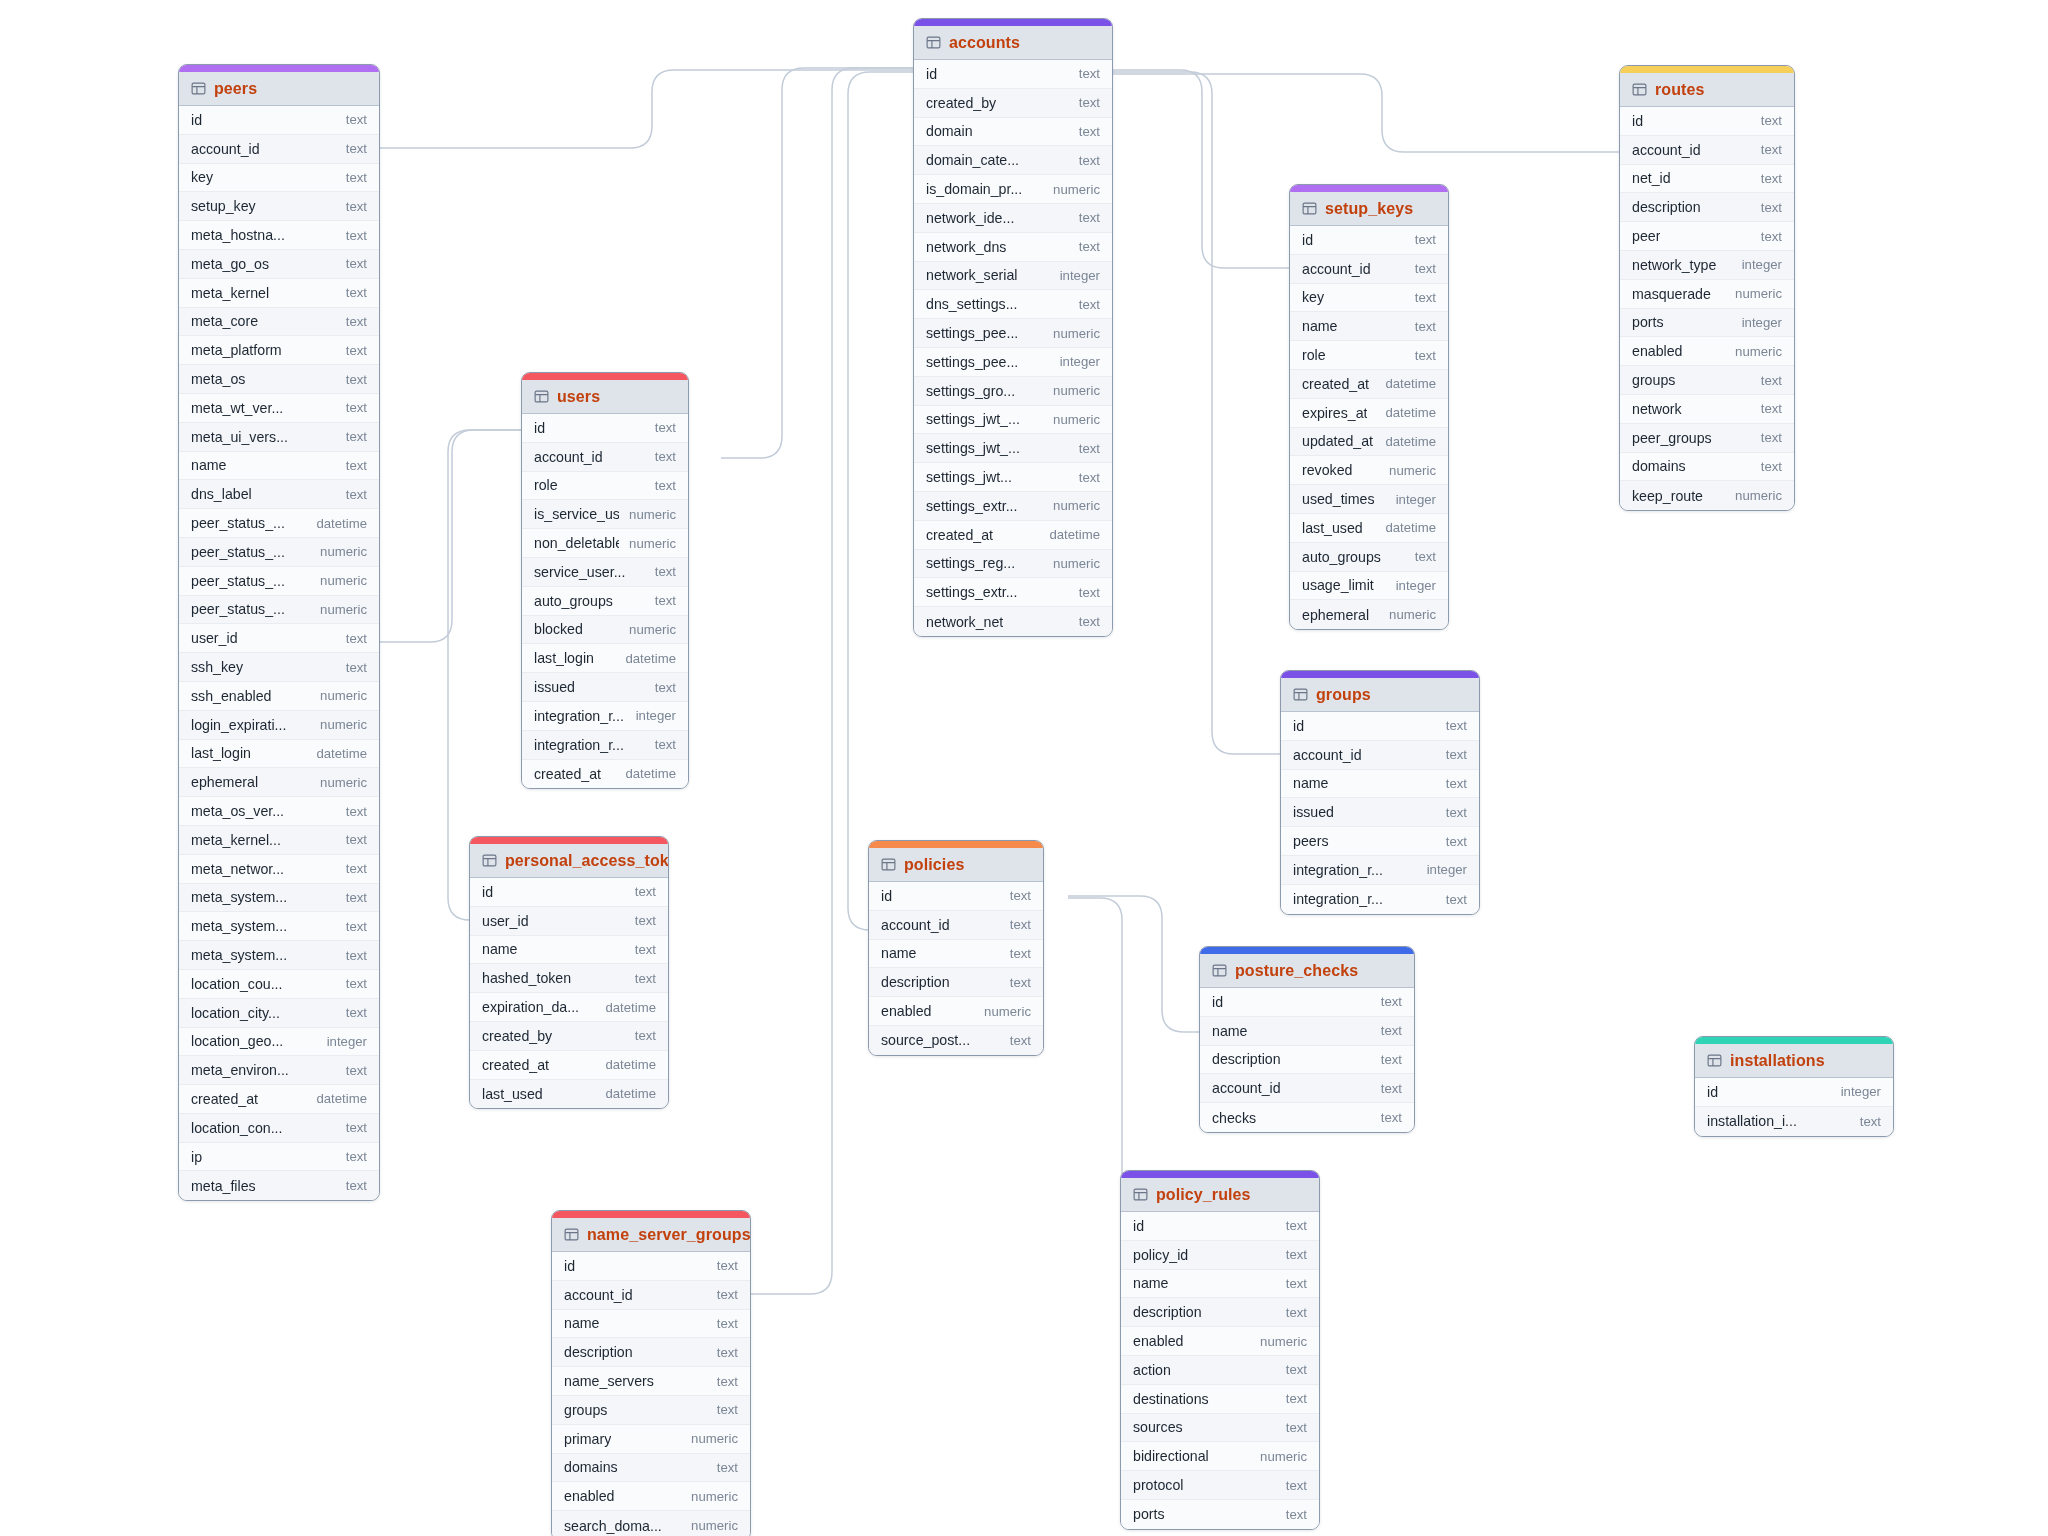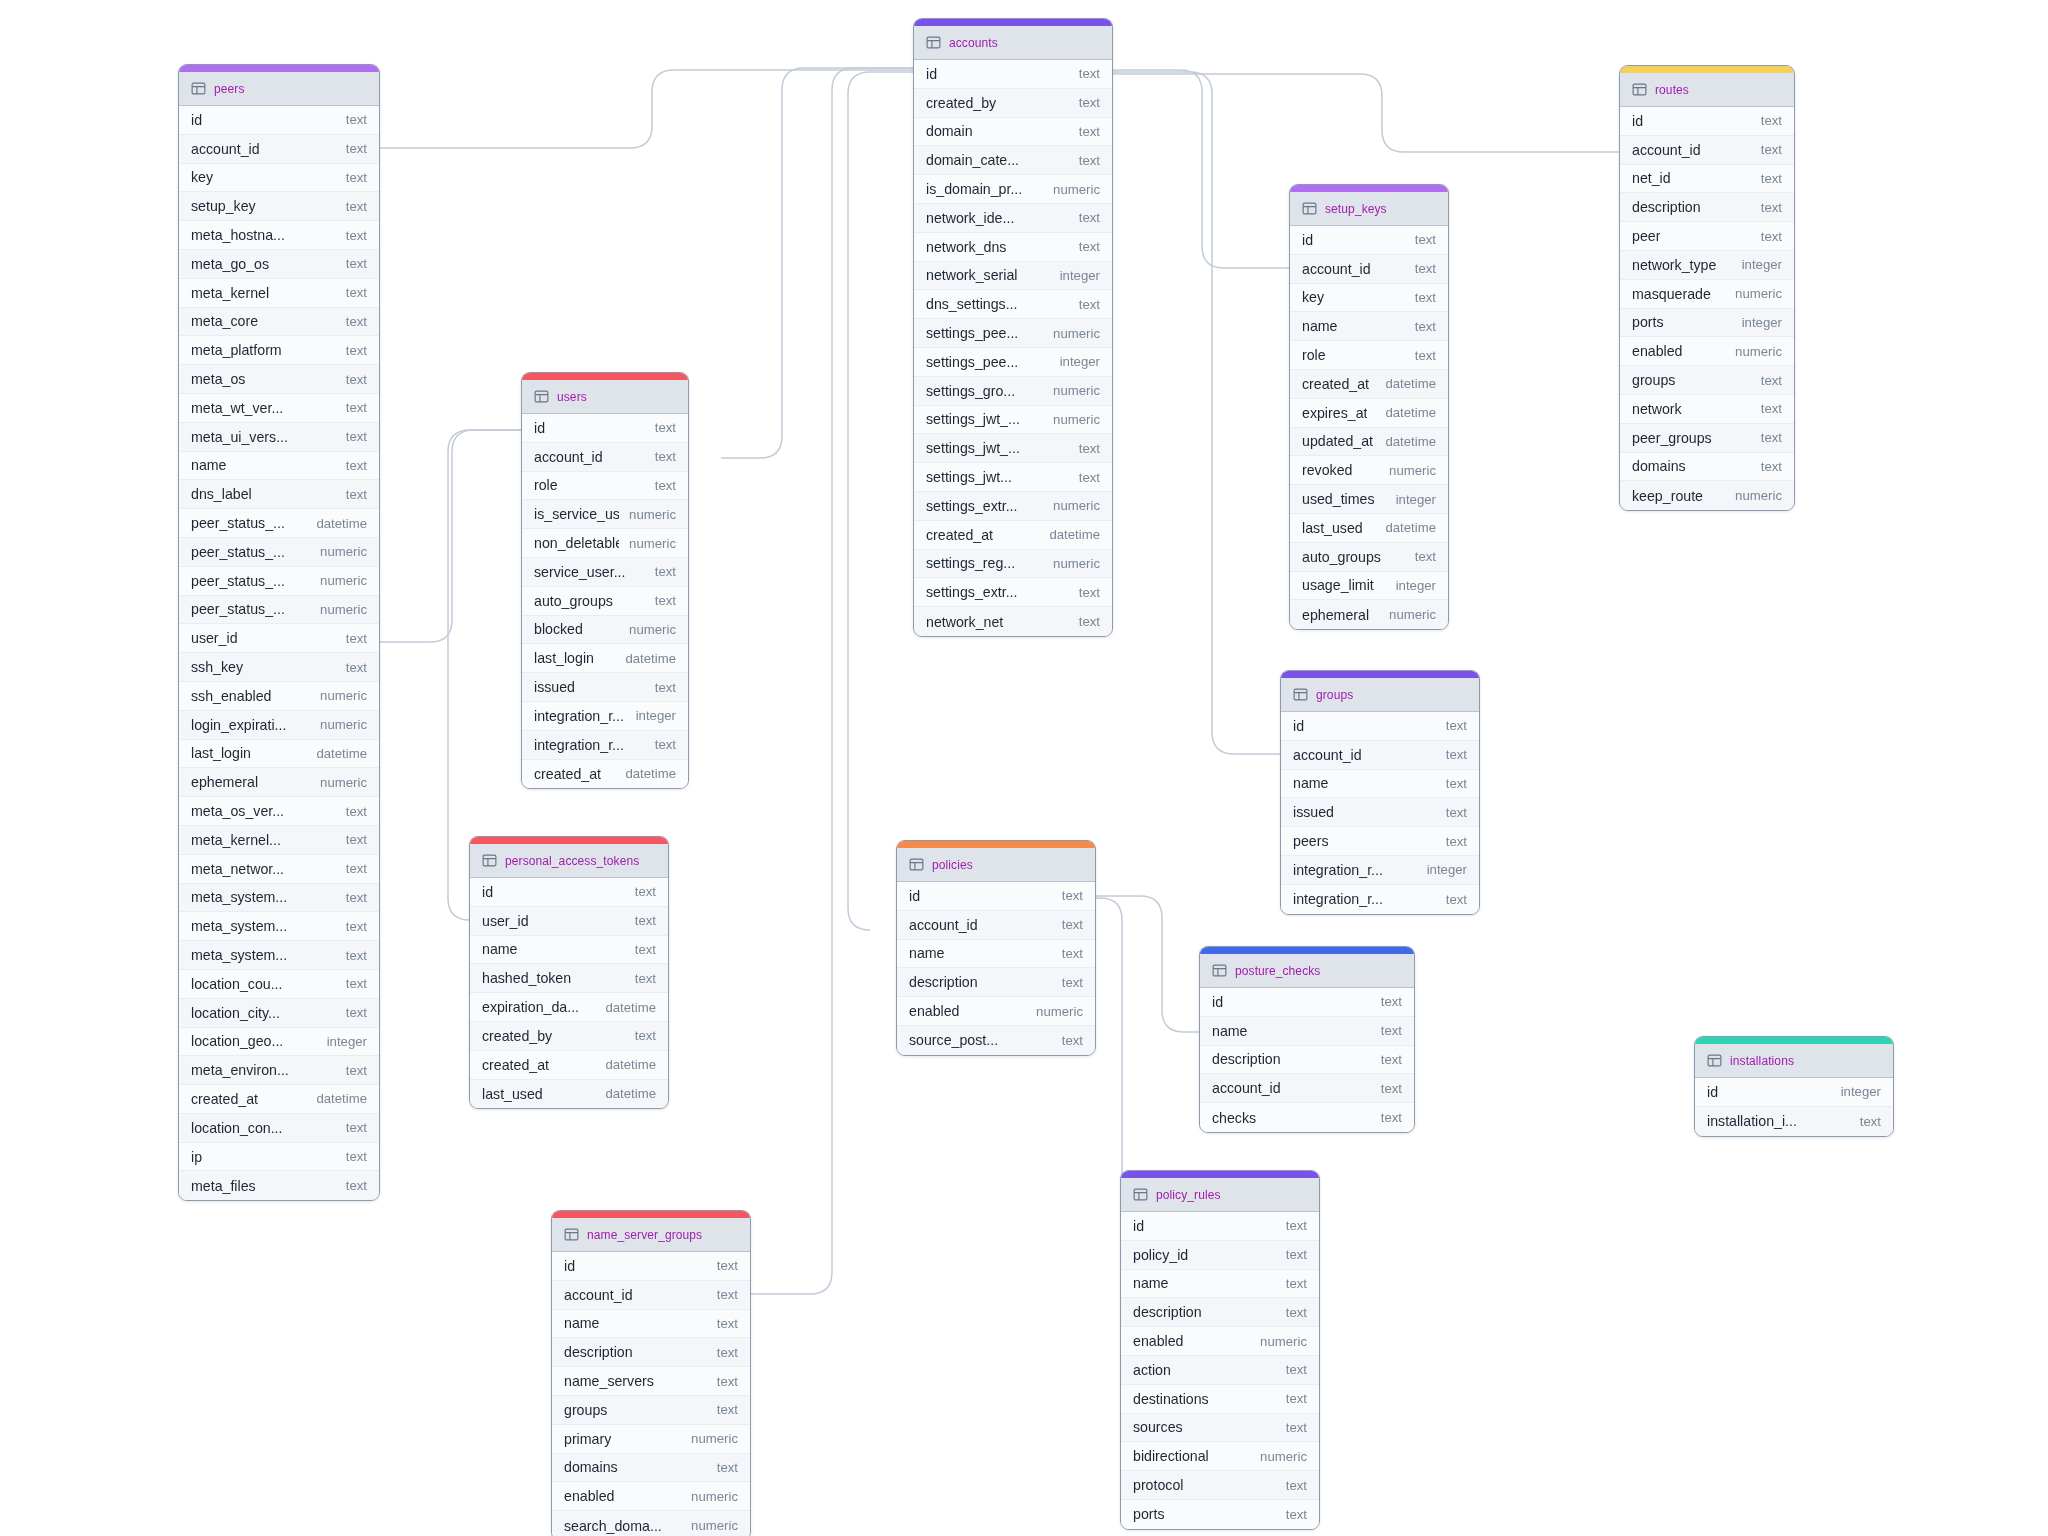--- a/index.html
+++ b/index.html
@@ -35,23 +35,23 @@
   .node-head {
     display: flex;
     align-items: center;
     gap: 8px;
     height: 34px;
     padding: 0 12px;
     background: #dfe3ea;
     border-bottom: 1px solid #b9c2d0;
   }
   .node-title {
-    font-size: 12px;
-    font-weight: normal;
-    color: #a21caf;
+    font-size: 16px;
+    font-weight: bold;
+    color: #c2410c;
     letter-spacing: 0.1px;
     white-space: nowrap;
   }
   .tbl-icon { width: 15px; height: 15px; display: block; flex: 0 0 auto; }
   .node-rows { display: block; }
   .row {
     display: flex;
     align-items: center;
     justify-content: space-between;
     height: 28.8px;
@@ -505,21 +505,21 @@
         <div class="row">
           <span class="col-name">settings_extr...</span>
           <span class="col-type">text</span>
         </div>
         <div class="row">
           <span class="col-name">network_net</span>
           <span class="col-type">text</span>
         </div>
       </div>
     </div>
-    <div class="table-node" style="left: 896px; top: 840px; width: 200px;">
+    <div class="table-node" style="left: 868px; top: 840px; width: 176px;">
       <div class="accent-bar" style="background: rgb(245, 138, 75);"></div>
       <div class="node-head">
         <svg class="tbl-icon" viewBox="0 0 16 16">
           <rect x="1.2" y="2.2" width="13.6" height="11.6" rx="1.6" fill="none" stroke="#6a7687" stroke-width="1.25"></rect>
           <line x1="1.2" y1="6.0" x2="14.8" y2="6.0" stroke="#6a7687" stroke-width="1.25"></line>
           <line x1="6.3" y1="6.0" x2="6.3" y2="13.8" stroke="#6a7687" stroke-width="1.25"></line>
         </svg>
         <span class="node-title">policies</span>
       </div>
       <div class="node-rows">

